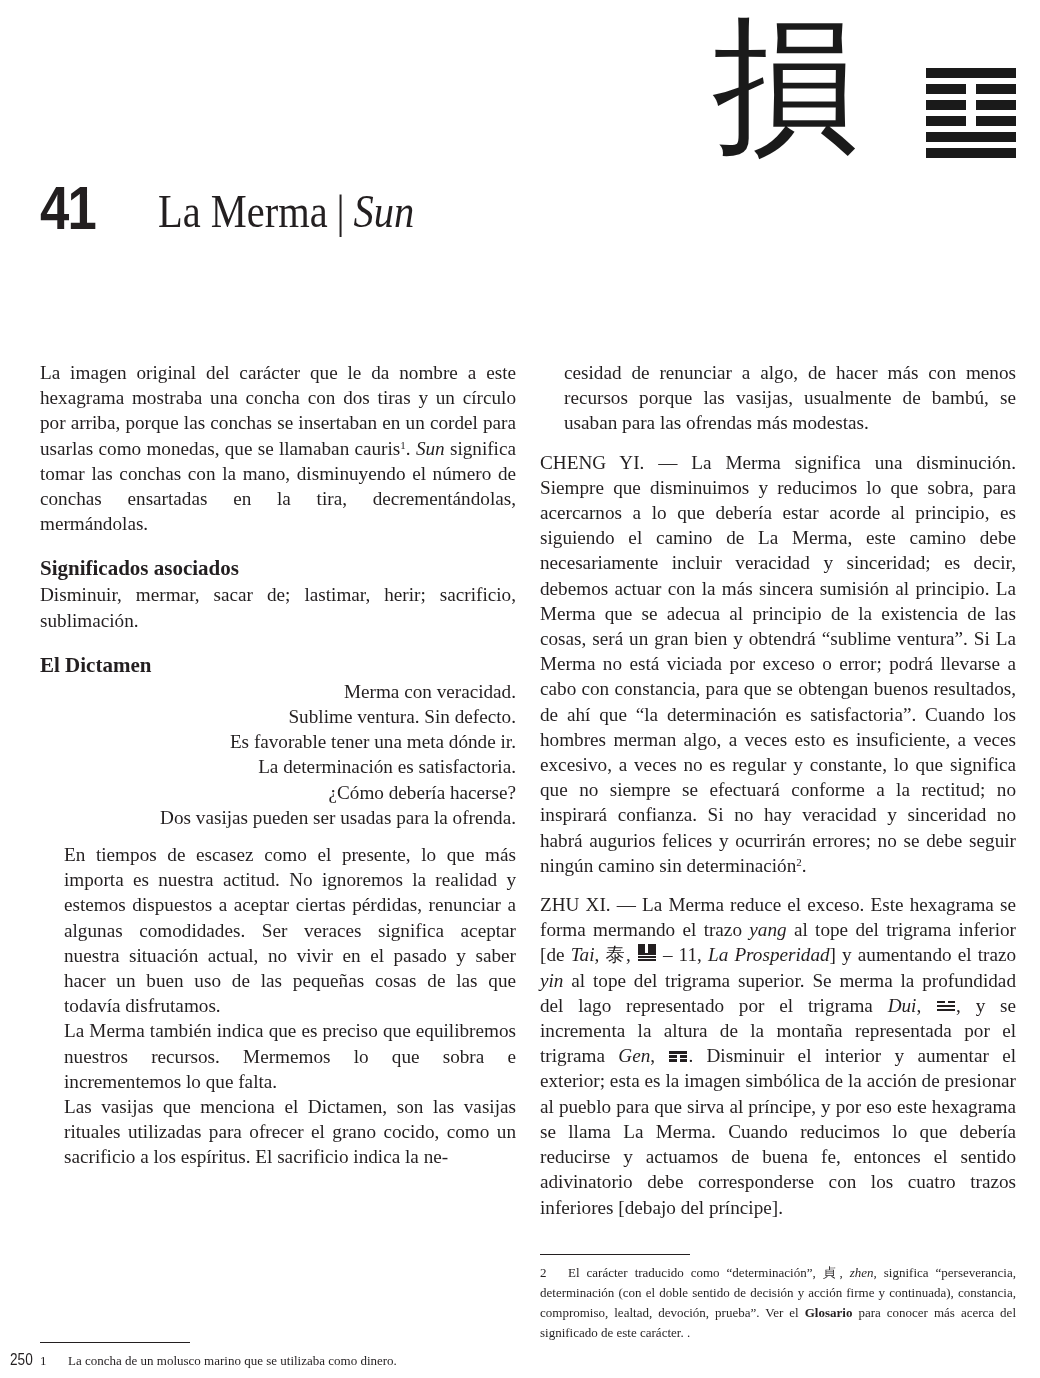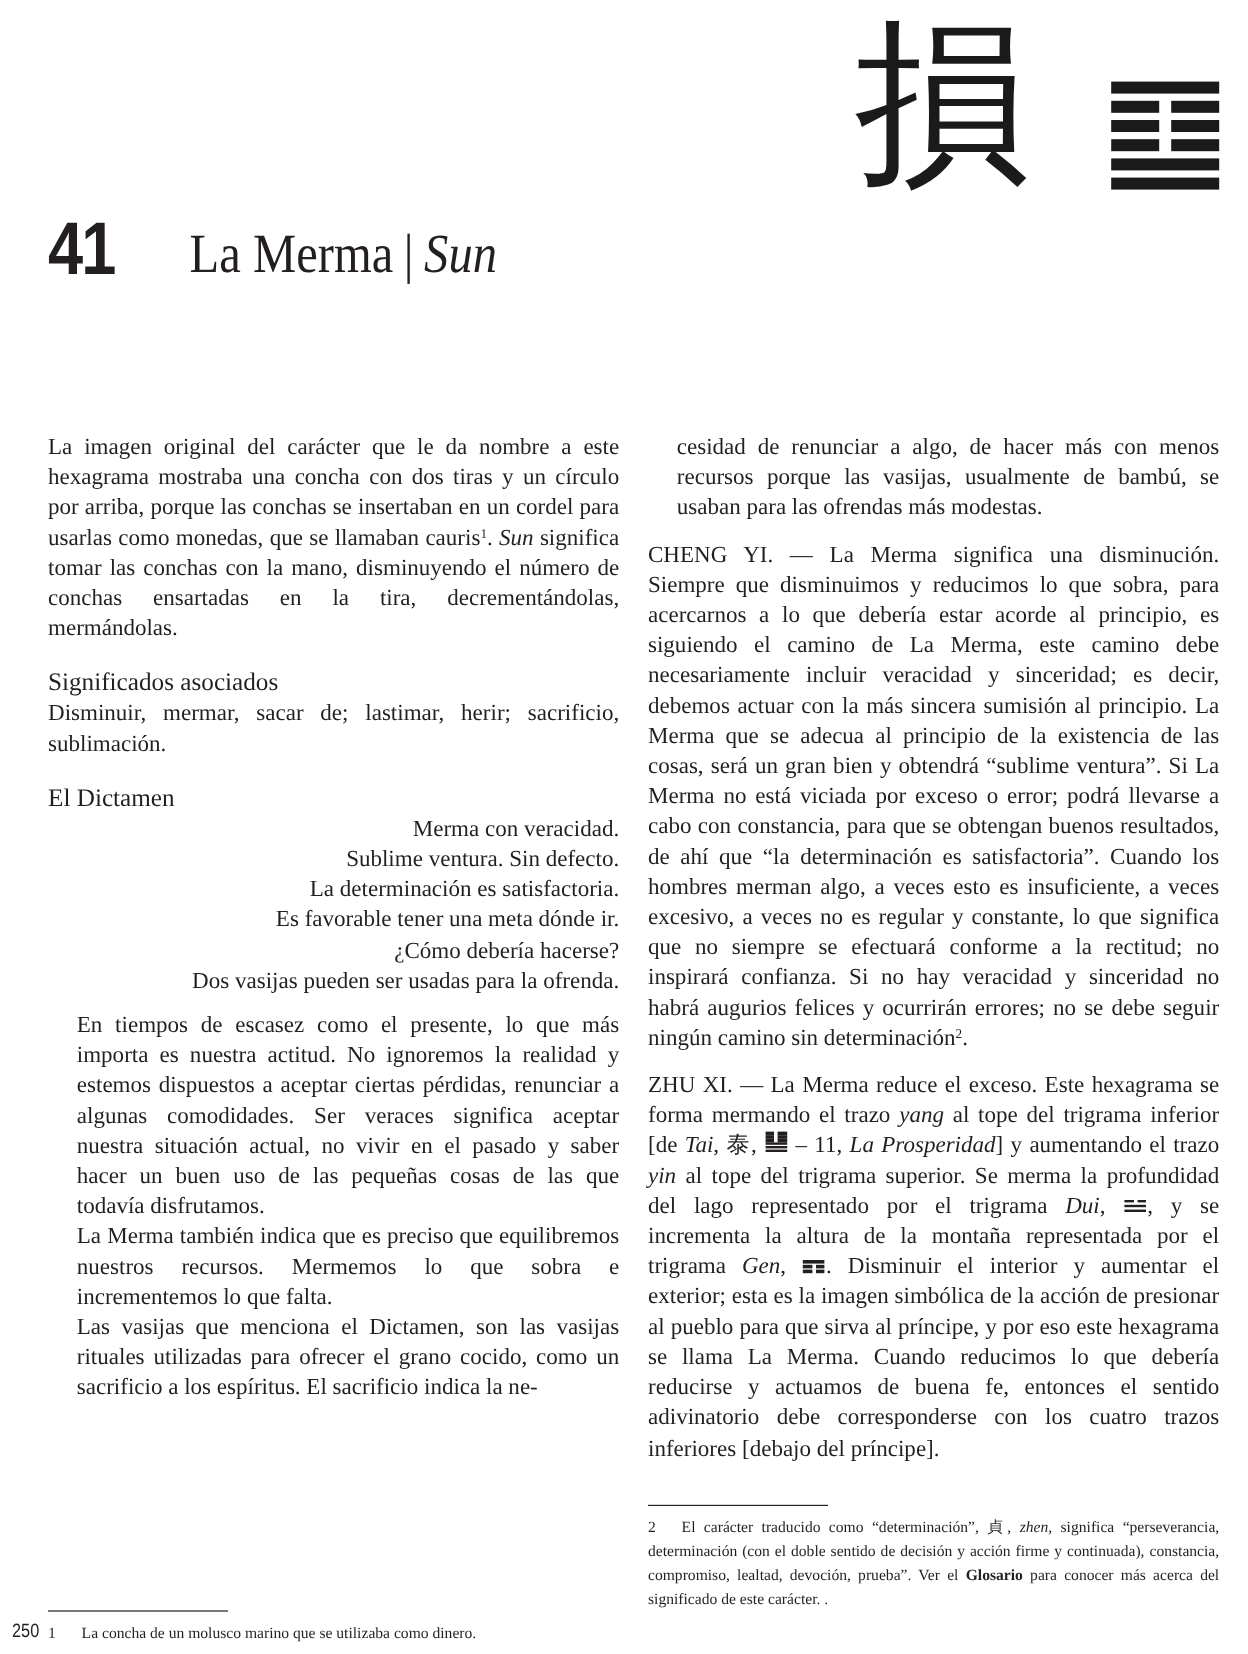--- a/index.html
+++ b/index.html
@@ -31,21 +31,21 @@
       transform: scaleX(0.88); transform-origin: left;
       white-space: nowrap;
     }
     .title-text .sep { margin: 0 10px; }
     .title-text em { font-style: italic; }
 
     .col { position: absolute; font-size: 19.2px; line-height: 25.2px; text-align: justify; }
     .col-left { left: 40px; top: 360px; width: 476px; }
     .col-right { left: 540px; top: 360px; width: 476px; }
     .col p { margin: 0; }
-    .h2 { font-weight: normal; font-size: 21px; line-height: 28px; margin: 0; }
+    .h2 { font-weight: bold; font-size: 21px; line-height: 28px; margin: 0; }
     .indent { padding-left: 24px; }
     .gap-s { height: 14px; }
     .gap-m { height: 18px; }
     .gap-l { height: 12px; }
     sup { font-size: 11px; line-height: 0; vertical-align: 6px; }
     .tri { display: inline-block; vertical-align: -1px; margin: 0 1px; }
     .tri span { display: block; height: 2.5px; margin-bottom: 1.5px; background: #231f20; position: relative; }
     .tri span.broken { background: transparent; }
     .tri span.broken::before, .tri span.broken::after {
       content: ""; position: absolute; top: 0; height: 2.5px; width: 42%; background: #231f20;
@@ -102,22 +102,22 @@
 <div class="col col-left">
   <p><span>La imagen original del carácter que le da nombre a este hexagrama mostraba una concha con dos tiras y un círculo por arriba, porque las conchas se insertaban en un cordel para usarlas como monedas, que se llamaban cauris</span><sup>1</sup><span>. </span><em>Sun</em><span> significa tomar las conchas con la mano, disminuyendo el número de conchas ensartadas en la tira, decrementándolas, mermándolas.</span></p>
   <div class="gap-m"></div>
   <h2 class="h2">Significados asociados</h2>
   <p>Disminuir, mermar, sacar de; lastimar, herir; sacrificio, sublimación.</p>
   <div class="gap-m"></div>
   <h2 class="h2">El Dictamen</h2>
   <div style="text-align:right">
     <p>Merma con veracidad.</p>
     <p>Sublime ventura. Sin defecto.</p>
+    <p>Es favorable tener una meta dónde ir.</p>
     <p>La determinación es satisfactoria.</p>
-    <p>Es favorable tener una meta dónde ir.</p>
     <p>¿Cómo debería hacerse?</p>
     <p>Dos vasijas pueden ser usadas para la ofrenda.</p>
   </div>
   <div class="gap-l"></div>
   <div class="indent">
     <p>En tiempos de escasez como el presente, lo que más importa es nuestra actitud. No ignoremos la realidad y estemos dispuestos a aceptar ciertas pérdidas, renunciar a algunas comodidades. Ser veraces significa aceptar nuestra situación actual, no vivir en el pasado y saber hacer un buen uso de las pequeñas cosas de las que todavía disfrutamos.</p>
     <p>La Merma también indica que es preciso que equilibremos nuestros recursos. Mermemos lo que sobra e incrementemos lo que falta.</p>
     <p>Las vasijas que menciona el Dictamen, son las vasijas rituales utilizadas para ofrecer el grano cocido, como un sacrificio a los espíritus. El sacrificio indica la ne-</p>
   </div>
 </div>

